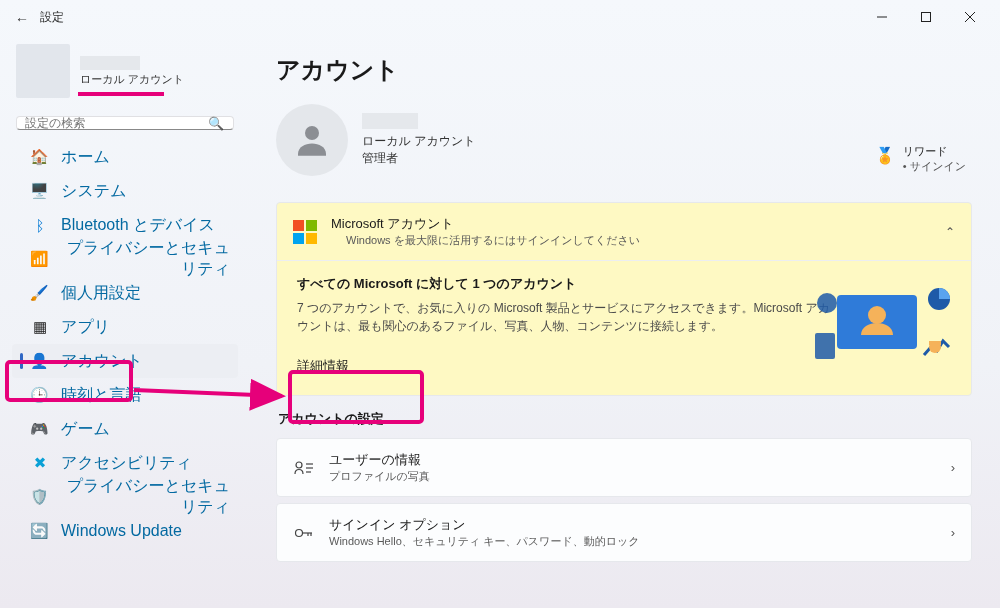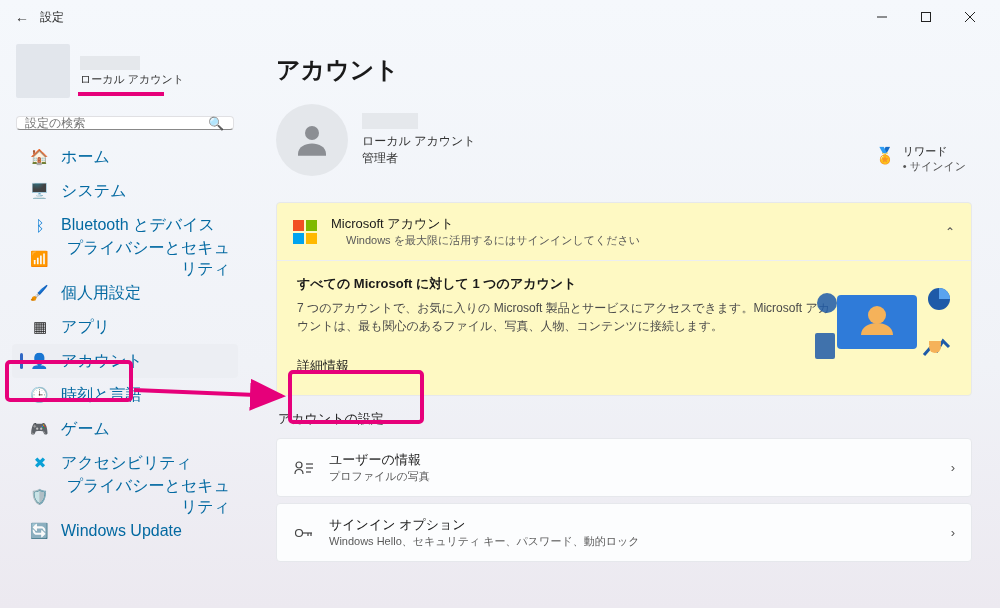--- a/index.html
+++ b/index.html
@@ -97,21 +97,21 @@
 .card-body .bd { font-size:12px; color:#4a4a4a; line-height:1.5; max-width:540px;}
 .actions { display:flex; align-items:center; gap:22px; margin-top:22px;}
 .btn-primary {
   background:#333f48; color:#fff; border:1px solid #2a3137;
   padding: 8px 30px; border-radius:4px; font-size:13px; cursor:pointer;
 }
 .link { font-size:13px; color:#1a1a1a; cursor:pointer;}
 .promo { position:absolute; right:18px; top:24px; width:144px; height:80px;}
 
 
-.section-title { font-size:13px; font-weight:400; margin:2px 0 10px 2px;}
+.section-title { font-size:13px; font-weight:700; margin:2px 0 10px 2px;}
 .row-item {
   background:#fcfdfe; border:1px solid #e6e8ec; border-radius:4px;
   display:flex; align-items:center; padding:12px 16px; gap:14px; margin-bottom:6px; cursor:pointer;
 }
 .row-item .ico { width:22px; display:flex; align-items:center; justify-content:center; font-size:16px; color:#444;}
 .row-item .t { font-size:13px;}
 .row-item .s { font-size:11px; color:#5a5a5a;}
 .row-item .chev { margin-left:auto; color:#555;}
 
 

